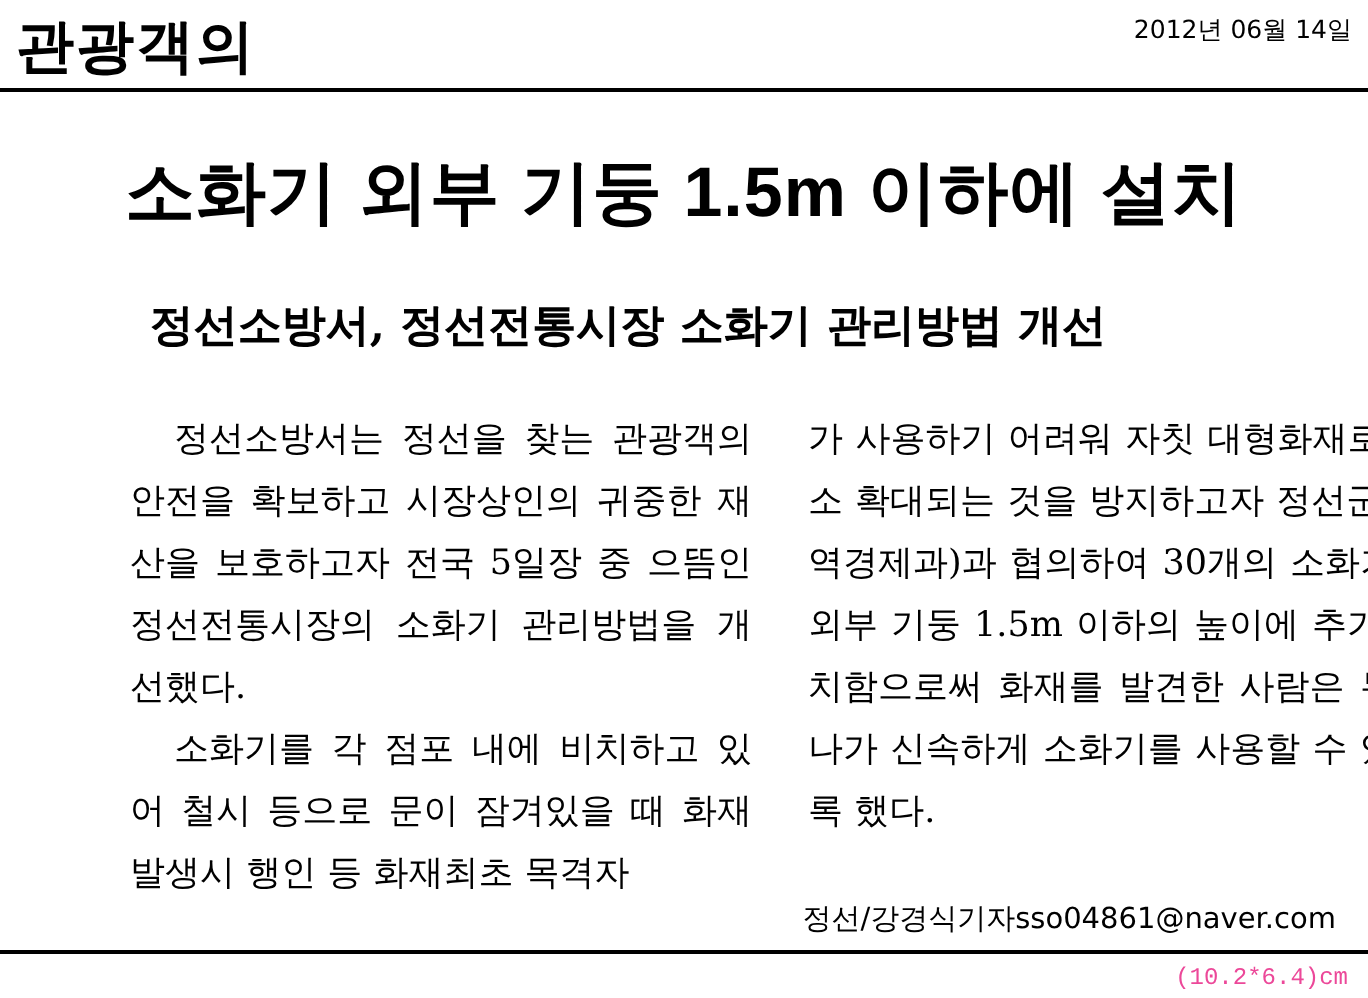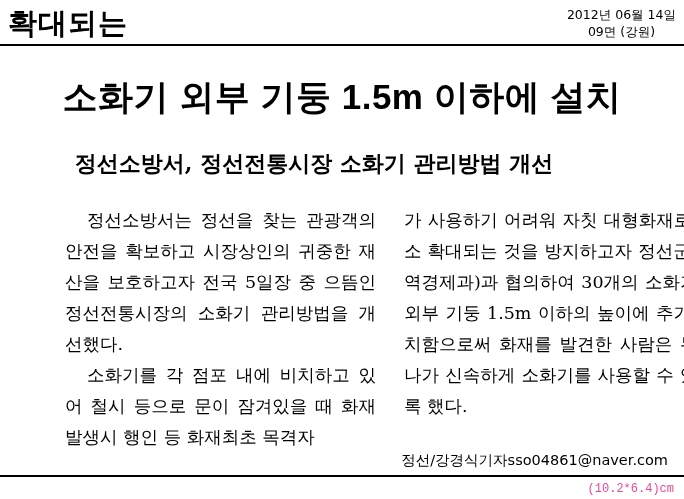--- a/index.html
+++ b/index.html
@@ -142,24 +142,23 @@
     line-height: 16px;
     color: #ec4899;
   }
 </style>
 </head>
 <body>
 
 <div class="page">
 
   <div class="masthead">
-    <div class="logo">확대되는</div>
+    <div class="logo">관광객의</div>
     <div class="dateblock">
       <div>2012년 06월 14일</div>
-      <div>09면 (강원)</div>
     </div>
   </div>
 
   <div class="rule rule-top"></div>
 
   <h1 class="headline">소화기 외부 기둥 1.5m 이하에 설치</h1>
 
   <h2 class="subhead">정선소방서, 정선전통시장 소화기 관리방법 개선</h2>
 
   <div class="columns">

